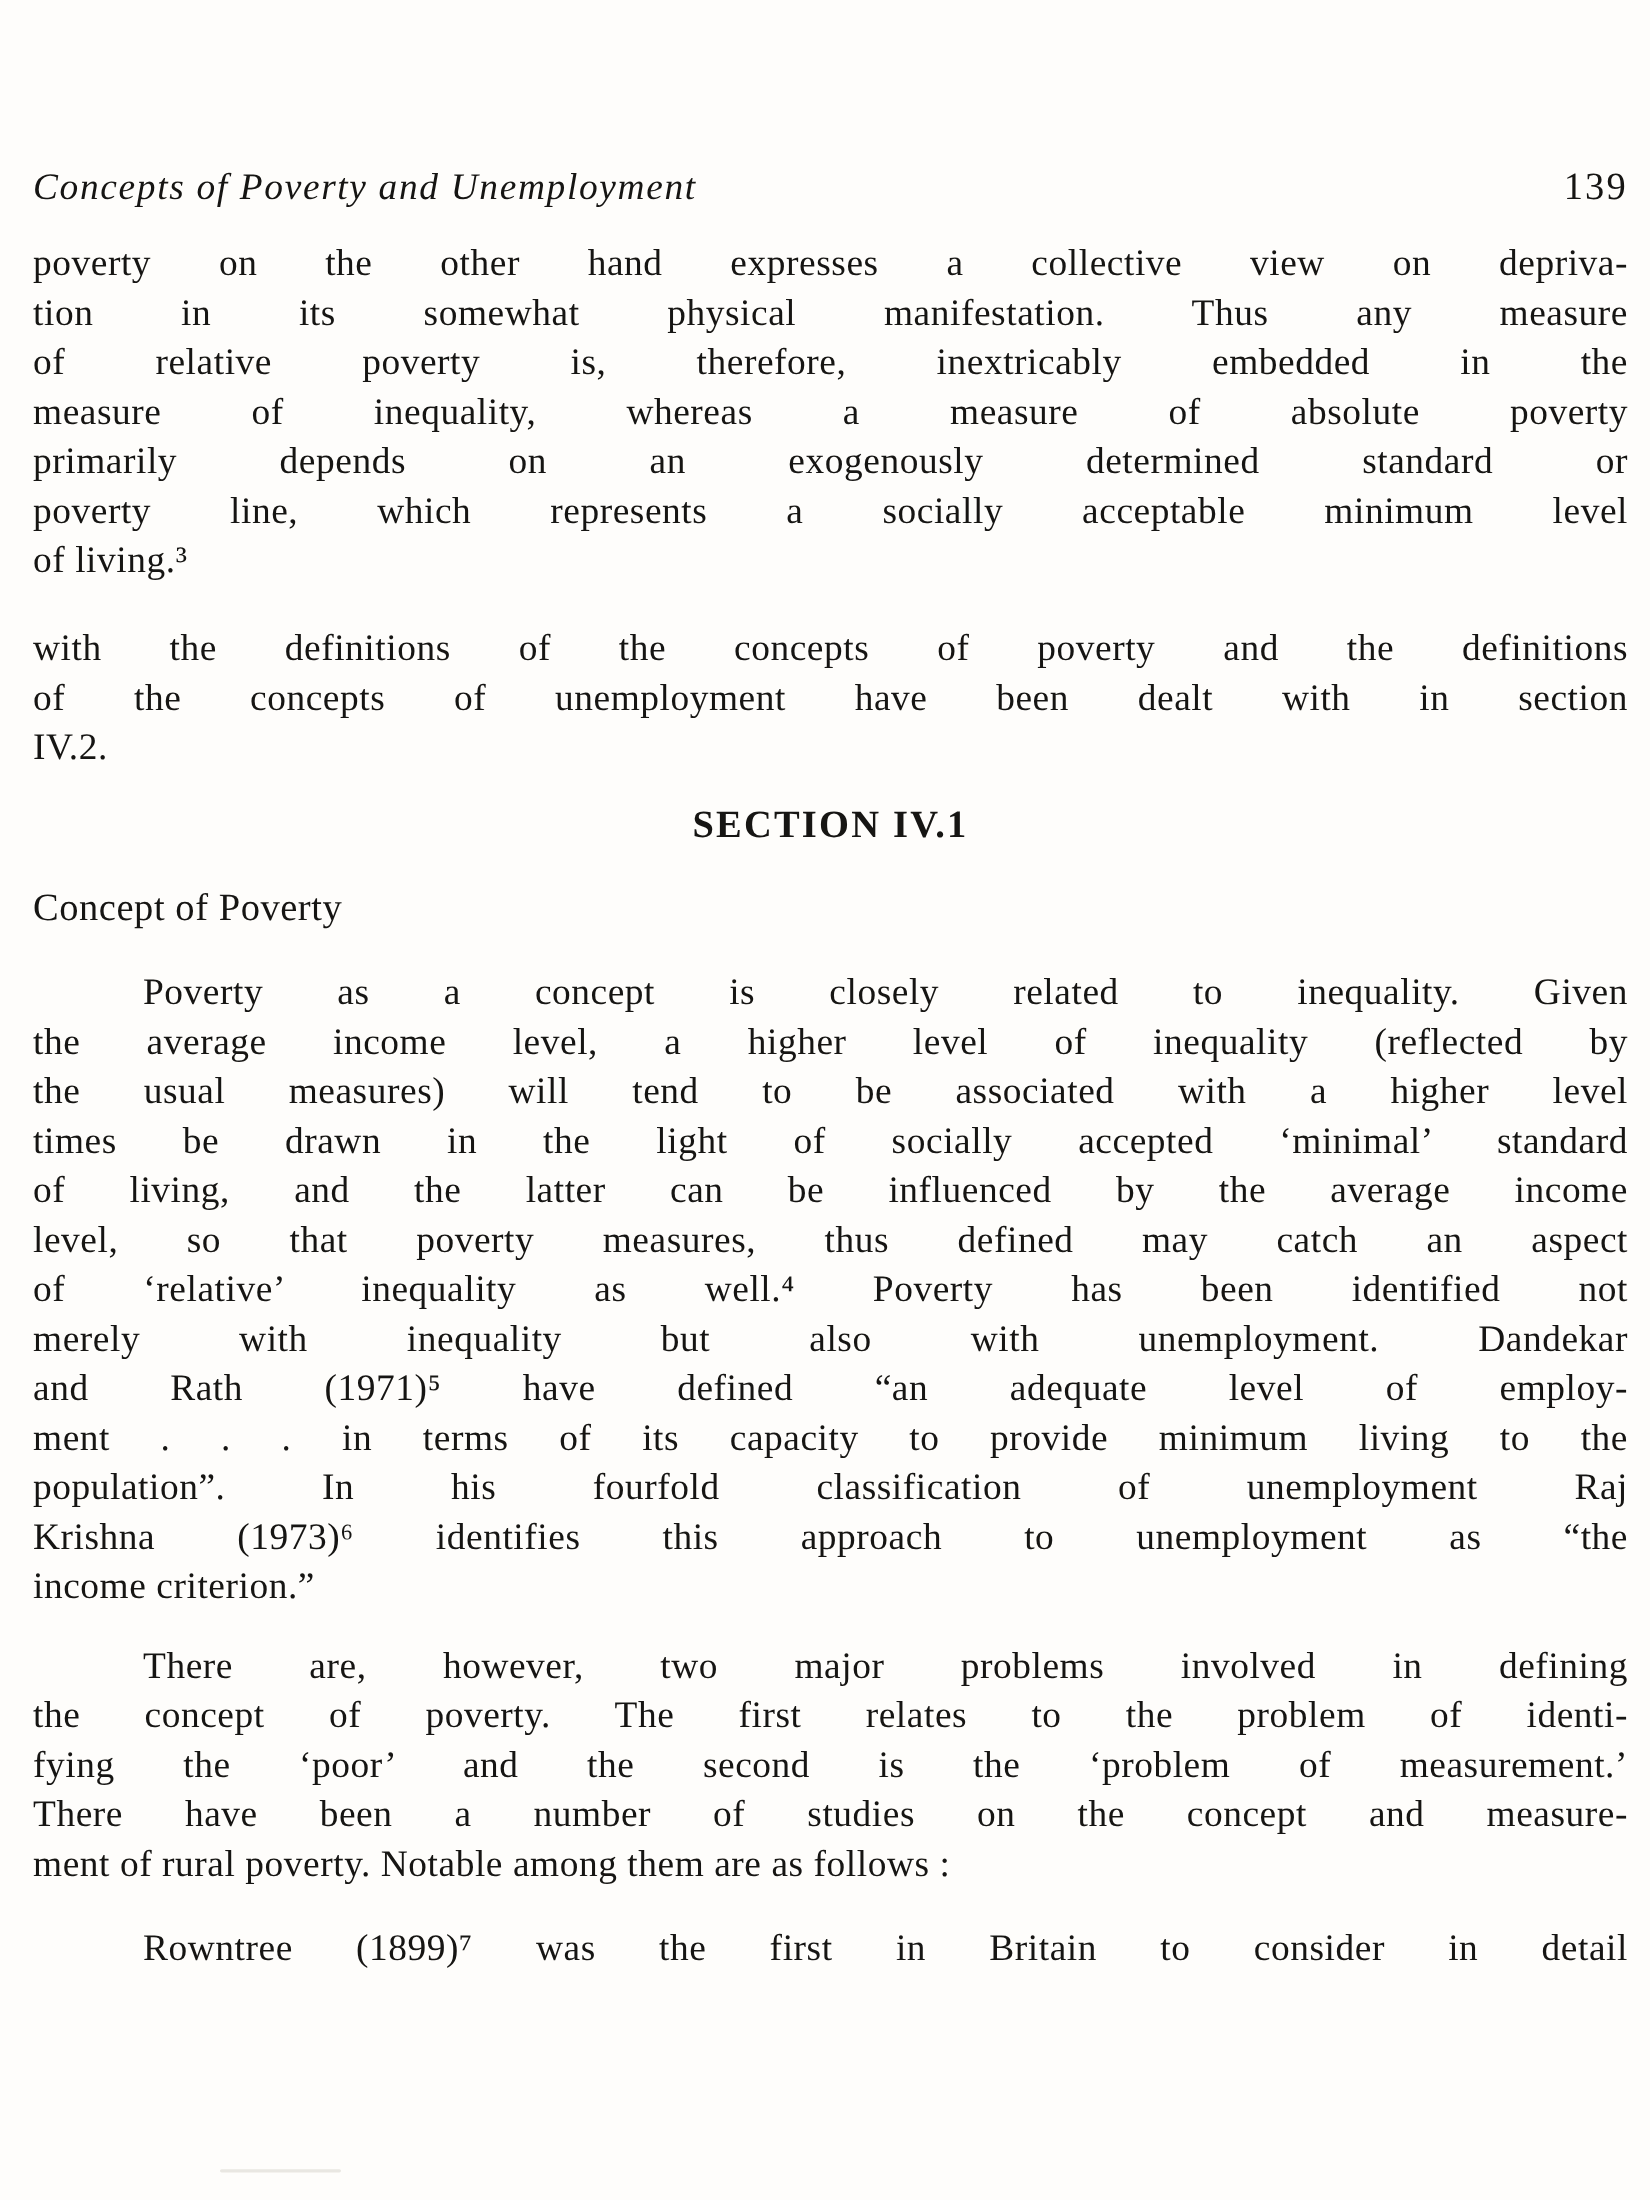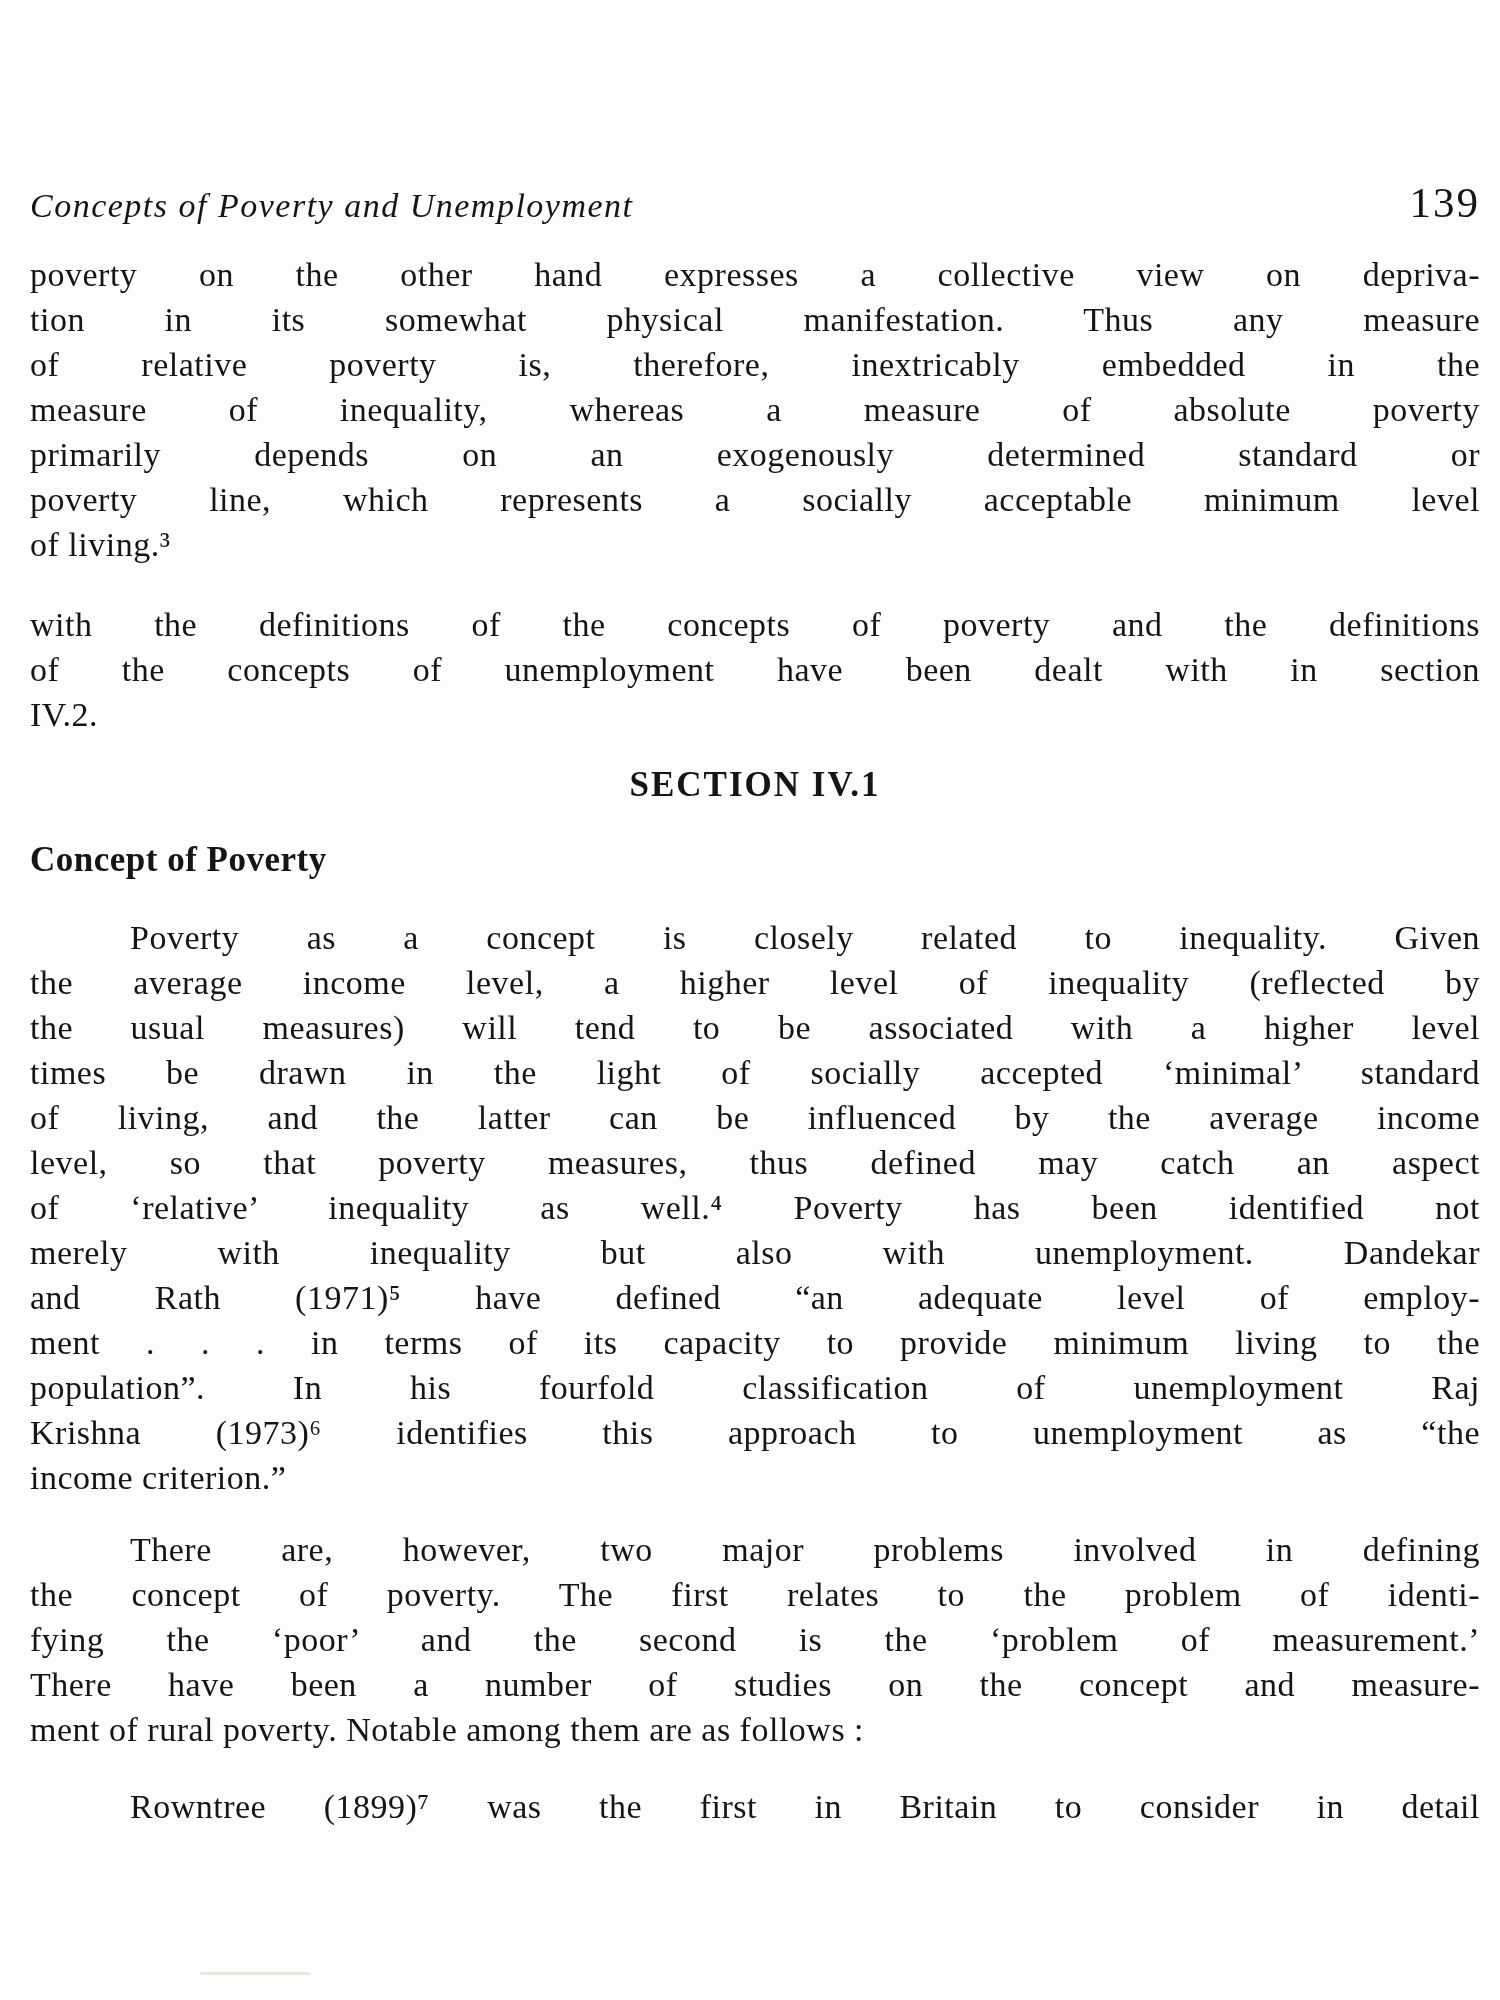--- a/index.html
+++ b/index.html
@@ -29,23 +29,22 @@
     justify-content: space-between;
     align-items: baseline;
     line-height: 40px;
     font-size: 34px;
   }
   .running-title {
     font-style: italic;
     letter-spacing: 1.5px;
   }
   .page-number {
-    font-size: 43px;
+    font-size: 35px;
     letter-spacing: 2px;
-    margin-top: 33px;
   }
   .paragraph {
     font-size: 34px;
     line-height: 45px;
     letter-spacing: 0.5px;
   }
   .line {
     text-align: justify;
     text-align-last: justify;
     white-space: normal;
@@ -66,21 +65,21 @@
     text-align: center;
     font-size: 35px;
     line-height: 45px;
     font-weight: bold;
     letter-spacing: 2px;
   }
   .subsection-heading {
     margin-top: 30px;
     font-size: 35px;
     line-height: 45px;
-    font-weight: bold;
+    font-weight: normal;
     letter-spacing: 0.5px;
   }
   .scan-smudge {
     position: absolute;
     left: 200px;
     top: 1972px;
     width: 110px;
     height: 3px;
     background: #e9e7e2;
     border-radius: 2px;

